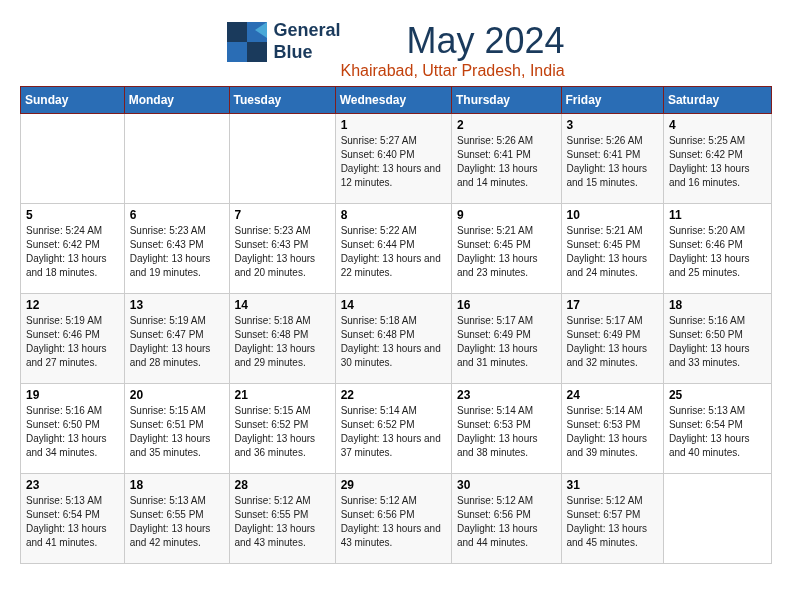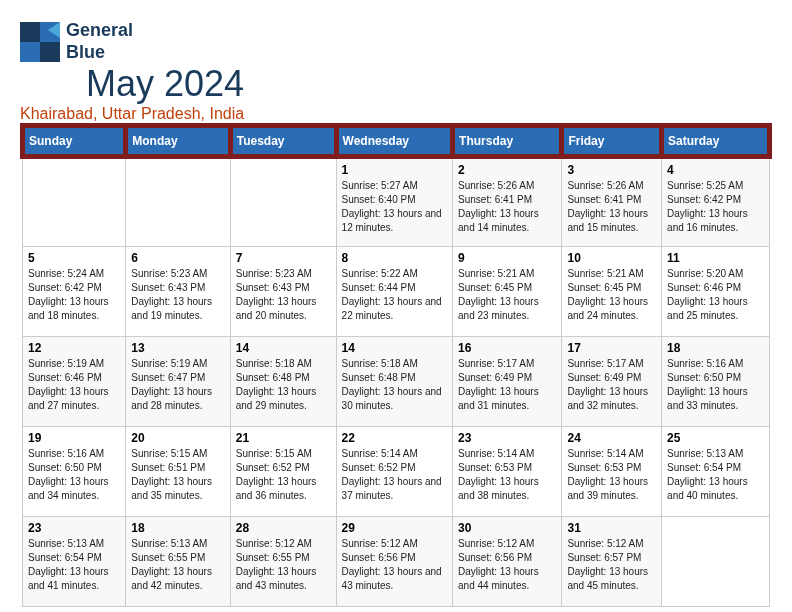--- a/index.html
+++ b/index.html
@@ -7,22 +7,21 @@
       font-family: Arial, sans-serif;
       background: #fff;
       width: 792px;
       min-height: 612px;
       padding: 20px;
     }
     .header {
       display: flex;
       justify-content: center;
       align-items: flex-start;
-      margin-bottom: 0;
-      flex-direction: column;
+      margin-bottom: 6px;
     }
     .logo {
       display: flex;
       align-items: center;
     }
     .logo-text {
       font-size: 18px;
       font-weight: bold;
       color: #1a3a5c;
       line-height: 1.2;
@@ -49,21 +48,21 @@
       width: 100%;
       border-collapse: collapse;
       font-size: 11px;
     }
     thead tr th {
       background-color: #2a6db5;
       color: #fff;
       padding: 6px 4px;
       text-align: left;
       font-size: 12px;
-      border: 5px solid #7f1d1d;
+      border: 1px solid #7f1d1d;
     }
     tbody tr td {
       border: 1px solid #ccc;
       padding: 4px 5px;
       vertical-align: top;
       background: #fff;
       min-height: 80px;
       height: 90px;
     }
     tbody tr:nth-child(odd) td {

